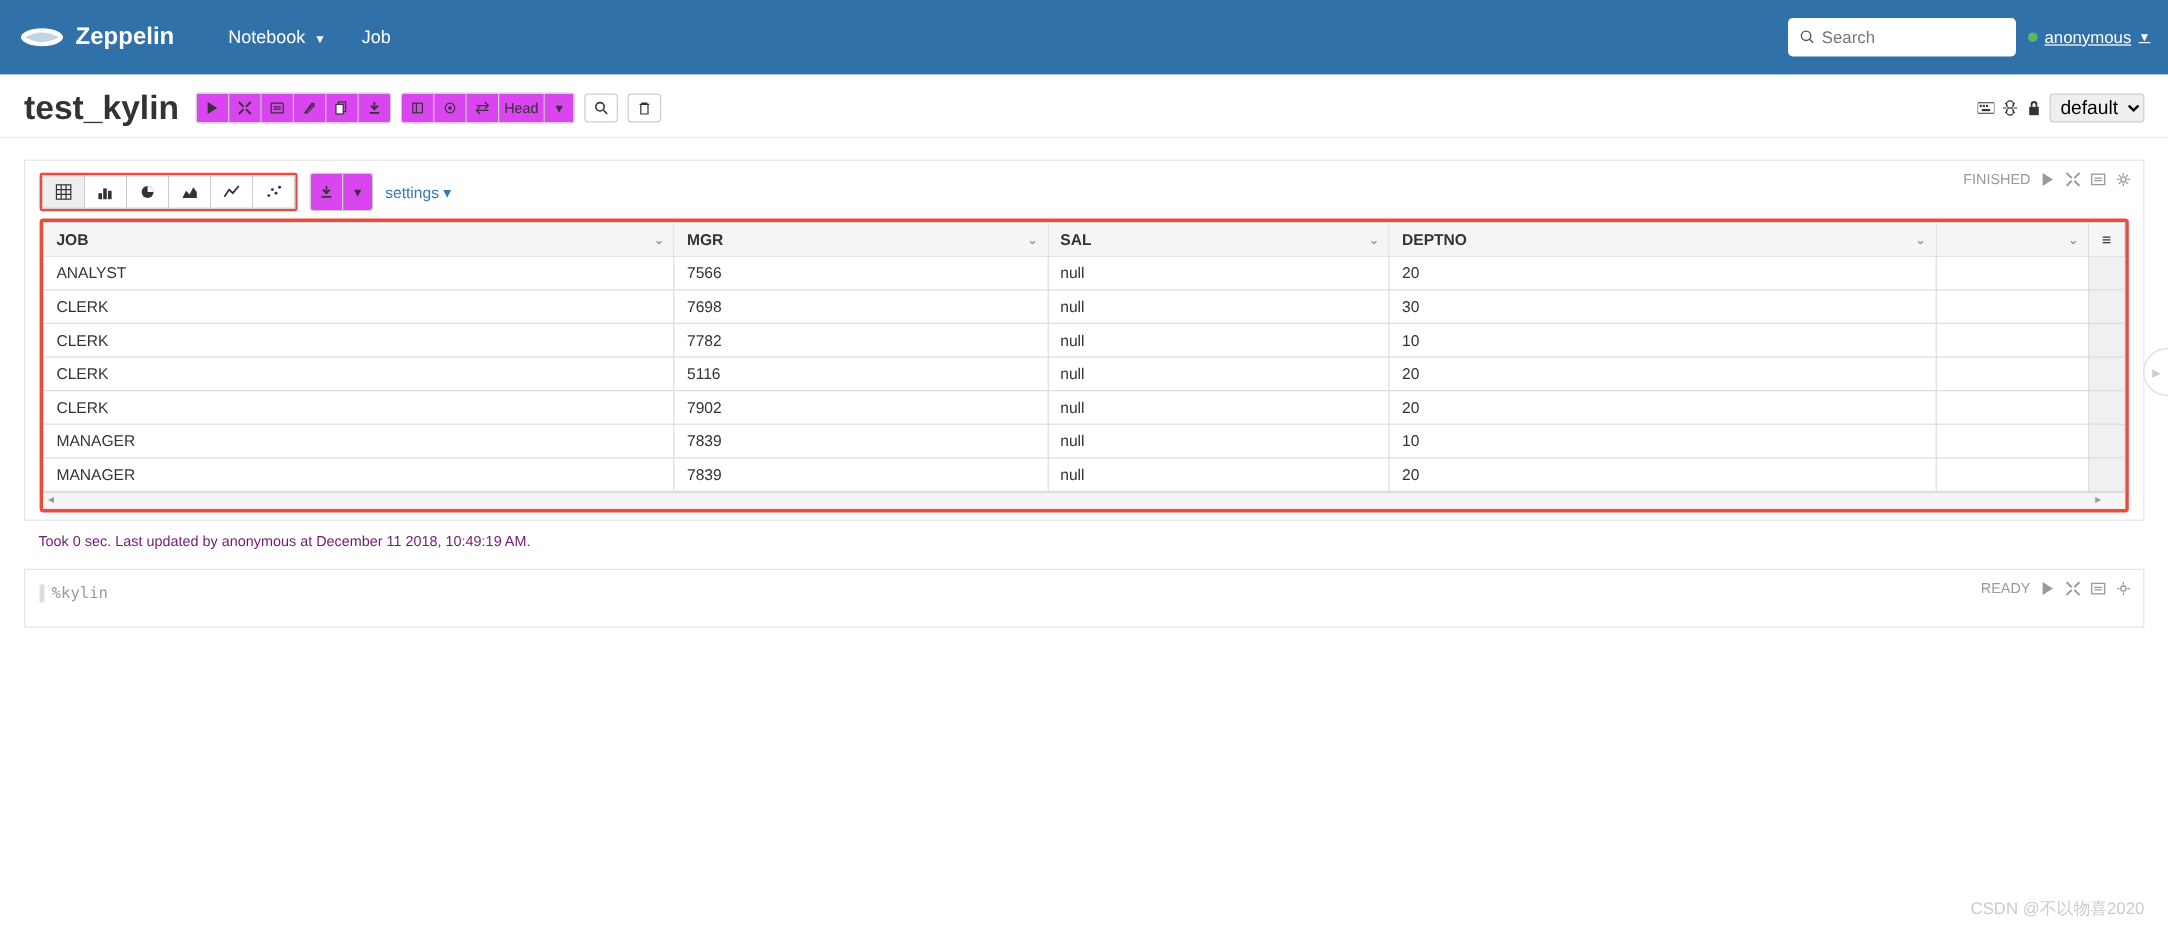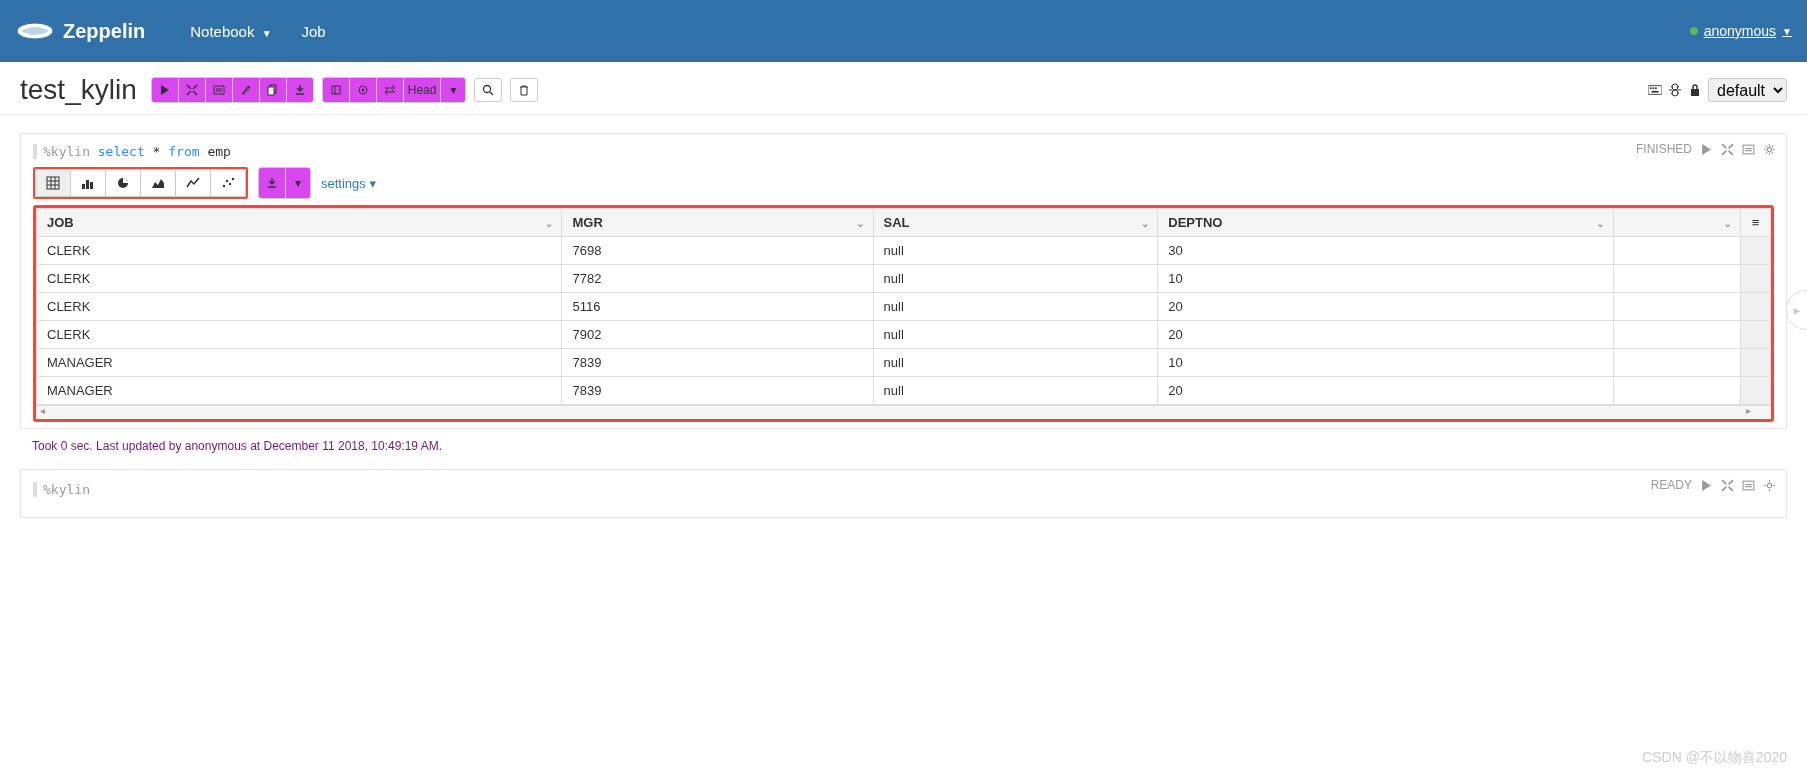--- a/index.html
+++ b/index.html
@@ -9,21 +9,21 @@
 .brand-icon { width: 40px; height: 24px; margin-right: 8px; }
 .nav-item { color: #ffffff; padding: 0 15px; cursor: pointer; font-size: 15px; }
 .nav-item .caret { font-size: 10px; margin-left: 3px; }
 .nav-right { margin-left: auto; display: flex; align-items: center; gap: 10px; }
 .search-box { background: #fff; border-radius: 4px; display: flex; align-items: center; padding: 4px 10px; width: 190px; height: 32px; }
 .search-box svg { width: 14px; height: 14px; fill: #555; margin-right: 6px; }
 .search-box input { border: none; outline: none; font-size: 14px; width: 100%; color: #555; }
 .user-btn { display: flex; align-items: center; gap: 6px; cursor: pointer; text-decoration: underline; }
 .green-dot { width: 8px; height: 8px; background: #5cb85c; border-radius: 50%; }
 .toolbar { display: flex; align-items: center; padding: 12px 20px 8px; border-bottom: 1px solid #eee; gap: 8px; }
-.note-title { font-size: 28px; font-weight: 400; color: #333; margin-right: 6px; }
+.note-title { font-size: 28px; font-weight: 700; color: #333; margin-right: 6px; }
 .btn-grp { display: inline-flex; border: 1px solid #ccc; border-radius: 3px; overflow: hidden; }
 .btn-sm { background: #d946ef; border: none; border-right: 1px solid #ccc; padding: 3px 7px; cursor: pointer; display: flex; align-items: center; justify-content: center; min-width: 24px; height: 24px; font-size: 12px; color: #333; }
 .btn-sm:last-child { border-right: none; }
 .btn-sm svg { width: 12px; height: 12px; fill: #333; }
 .btn-solo { border: 1px solid #ccc; border-radius: 3px; background: #fff; padding: 3px 7px; height: 24px; display: inline-flex; align-items: center; cursor: pointer; }
 .head-sel { font-size: 12px; padding: 0 4px; }
 .tb-right { margin-left: auto; display: flex; align-items: center; gap: 6px; }
 .tb-right svg { width: 14px; height: 14px; fill: #333; }
 .sel-default { border: 1px solid #ccc; border-radius: 3px; font-size: 16px; padding: 2px 4px; height: 24px; }
 .paragraph { margin: 18px 20px 10px; border: 1px solid #e5e5e5; background: #fff; padding: 10px 12px 6px; position: relative; }
@@ -62,20 +62,27 @@
     <svg class="brand-icon" viewBox="0 0 40 24">
         <ellipse cx="20" cy="12" rx="18" ry="8" fill="#fff"></ellipse>
         <ellipse cx="20" cy="12" rx="18" ry="8" fill="none" stroke="#3071a9" stroke-width="1"></ellipse>
         <path d="M6 12 Q20 4 34 12 Q20 20 6 12" fill="#3071a9" opacity="0.3"></path>
       </svg>
     <span>Zeppelin</span>
   </div>
   <div class="nav-item"><span>Notebook</span> <span class="caret">▼</span></div>
   <div class="nav-item">Job</div>
   <div class="nav-right">
+    <div class="search-box">
+      <svg viewBox="0 0 16 16">
+          <circle cx="6.5" cy="6.5" r="5" fill="none" stroke="#555" stroke-width="1.5"></circle>
+          <line x1="10" y1="10" x2="14" y2="14" stroke="#555" stroke-width="1.5"></line>
+        </svg>
+      <input placeholder="Search" style="">
+    </div>
     <div class="user-btn">
       <span class="green-dot"></span>
       <span>anonymous</span>
       <span class="caret" style="font-size:10px">▼</span>
     </div>
   </div>
 </div>
 
 <div class="toolbar">
   <div class="note-title">test_kylin</div>
@@ -177,21 +184,20 @@
       </svg>
     <svg viewBox="0 0 12 12">
         <rect x="1" y="2" width="10" height="8" fill="none" stroke="#999"></rect>
         <path d="M3 5 h6 M3 7 h6" stroke="#999"></path>
       </svg>
     <svg viewBox="0 0 12 12">
         <circle cx="6" cy="6" r="2" fill="none" stroke="#999"></circle>
         <path d="M6 1 v2 M6 9 v2 M1 6 h2 M9 6 h2 M2.5 2.5 l1.4 1.4 M8.1 8.1 l1.4 1.4 M2.5 9.5 l1.4 -1.4 M8.1 3.9 l1.4 -1.4" stroke="#999"></path>
       </svg>
   </div>
-  <div class="code-line"><span class="kw1">%kylin </span><span class="kw2">select</span><span> * </span><span class="kw2">from</span><span> emp</span></div>
 
   <div class="viz-row">
     <div class="viz-btns">
       <button class="viz-btn">
           <svg viewBox="0 0 14 14">
             <rect x="1" y="1" width="12" height="12" fill="none" stroke="#333"></rect>
             <path d="M1 5 h12 M1 9 h12 M5 1 v12 M9 1 v12" stroke="#333"></path>
           </svg>
         </button>
       <button class="viz-btn">
@@ -246,20 +252,28 @@
             <th>SAL<span class="th-caret">⌄</span></th>
             <th>DEPTNO<span class="th-caret">⌄</span></th>
             <th>
               <span class="th-caret">⌄</span>
             </th>
             <th class="menu-th">≡</th>
           </tr>
         </thead>
       <tbody id="tbody">
           <tr>
+            <td>ANALYST</td>
+            <td>7566</td>
+            <td>null</td>
+            <td>20</td>
+            <td></td>
+            <td class="scroll-col"></td>
+          </tr>
+          <tr>
             <td>CLERK</td>
             <td>7698</td>
             <td>null</td>
             <td>30</td>
             <td></td>
             <td class="scroll-col"></td>
           </tr>
           <tr>
             <td>CLERK</td>
             <td>7782</td>

